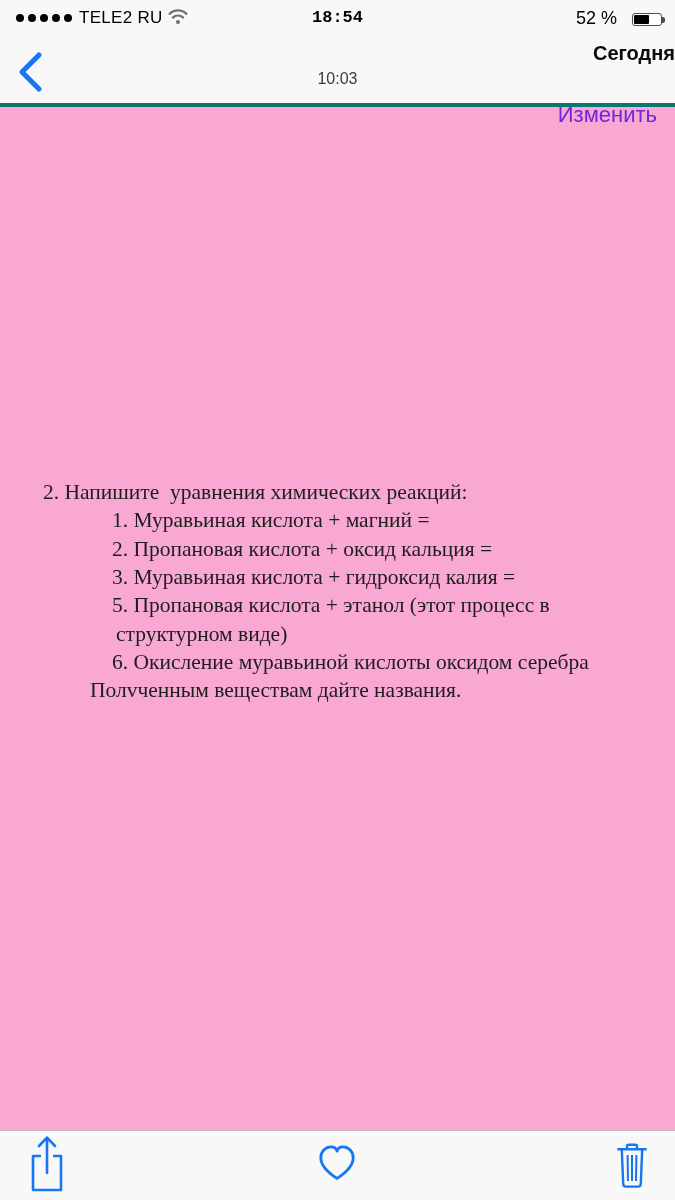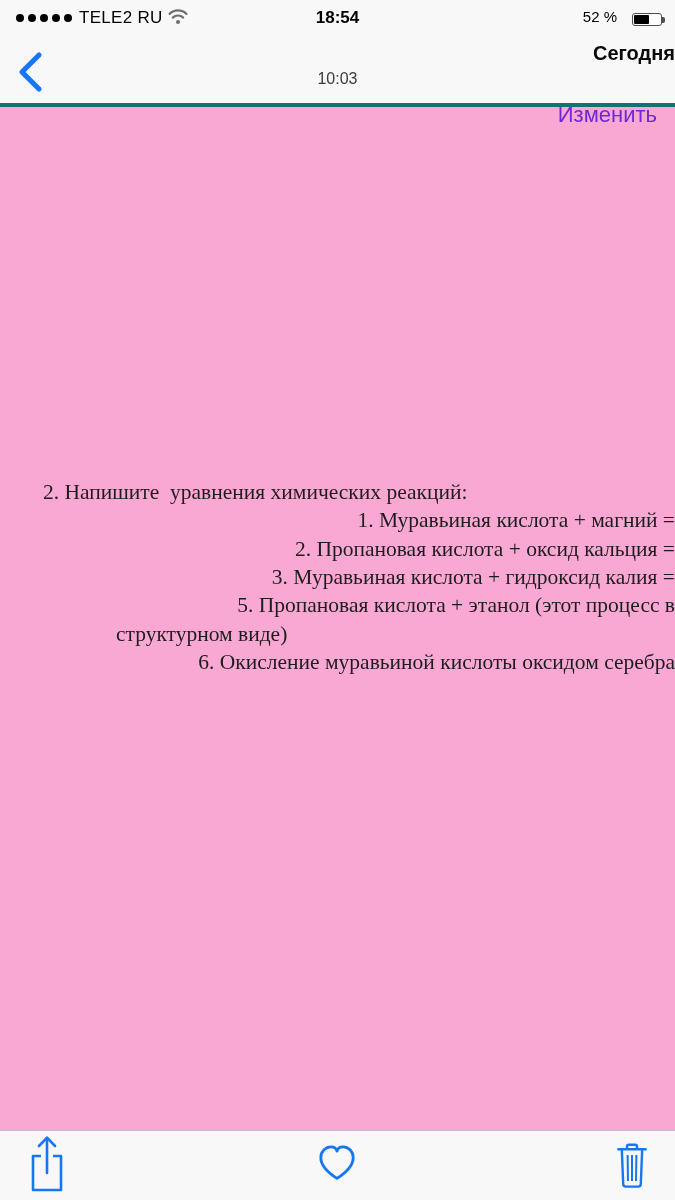--- a/index.html
+++ b/index.html
@@ -12,43 +12,43 @@
   .chrome-top{
     position:absolute;top:0;left:0;width:675px;height:103px;
     background:#f8f8f8;border-bottom:4px solid #0f766e;z-index:5;
   }
   .status-bar{position:absolute;top:0;left:0;width:100%;height:40px;}
   .signal-dots{position:absolute;left:16px;top:14px;display:flex;gap:4px;}
   .signal-dots .dot{width:8px;height:8px;border-radius:50%;background:#000;}
   .carrier{position:absolute;left:79px;top:8px;font-size:17px;color:#000;letter-spacing:.3px;}
   .wifi{position:absolute;left:168px;top:9px;}
   .status-time{position:absolute;left:0;top:8px;width:100%;text-align:center;
-    font-size:17px;font-weight:600;color:#000;}
-  .battery-percent{position:absolute;right:58px;top:8px;font-size:15px;color:#000;}
+    font-size:17px;font-weight:600;color:#000;font-family:Liberation Mono, monospace;}
+  .battery-percent{position:absolute;right:58px;top:8px;font-size:18px;color:#000;}
   .battery{position:absolute;right:13px;top:13px;width:30px;height:13px;
     border:1px solid #4d4d4d;border-radius:3px;box-sizing:border-box;background:#fff;}
   .battery .fill{position:absolute;left:1px;top:1px;bottom:1px;width:52%;background:#000;border-radius:1px;}
   .battery .tip{position:absolute;right:-4px;top:3px;width:3px;height:6px;background:#4d4d4d;
     border-radius:0 2px 2px 0;}
   
   .back-button{position:absolute;left:6px;top:44px;width:52px;height:56px;cursor:pointer;}
   .back-button svg{position:absolute;left:10px;top:7px;}
   .nav-title{position:absolute;top:42px;left:0;width:100%;text-align:right;
     font-size:20px;font-weight:600;color:#0a0a0a;}
   .nav-subtitle{position:absolute;top:70px;left:0;width:100%;text-align:center;
     font-size:16px;color:#3c3c3c;}
   .edit-button{position:absolute;right:18px;top:54px;font-size:22px;color:#6d28d9;cursor:pointer;margin-top:48px;}
   
   .photo-area{position:absolute;top:0;left:0;width:675px;height:1200px;background:#f9a8d4;}
   .photo-text{position:absolute;top:478px;left:0;width:675px;
     font-family:"Liberation Serif",serif;font-size:21.5px;line-height:28.35px;
     color:#1d1d1d;}
   .pl{white-space:pre;}
   .ind-a{padding-left:43px;}
-  .ind-b{padding-left:112px;text-align:right;}
+  .ind-b{padding-left:112px;}
   .ind-c{padding-left:116px;}
   .ind-d{padding-left:90px;}
   
   .toolbar{position:absolute;left:0;bottom:0;width:675px;height:69px;
     background:#f8f8f8;border-top:1px solid #bfbfbf;z-index:5;box-sizing:content-box;}
   .tb-btn{position:absolute;cursor:pointer;}
   .tb-btn svg{display:block;}
   .share-button{left:28px;top:2px;}
   .favorite-button{left:316px;top:11px;}
   .delete-button{right:24px;top:10px;}
@@ -61,20 +61,21 @@
 
   <div class="photo-area">
     <div class="photo-text">
       <div class="pl ind-a">2. Напишите  уравнения химических реакций:</div>
       <div class="pl ind-b">1. Муравьиная кислота + магний =</div>
       <div class="pl ind-b">2. Пропановая кислота + оксид кальция =</div>
       <div class="pl ind-b">3. Муравьиная кислота + гидроксид калия =</div>
       <div class="pl ind-b">5. Пропановая кислота + этанол (этот процесс в</div>
       <div class="pl ind-c">структурном виде)</div>
       <div class="pl ind-b">6. Окисление муравьиной кислоты оксидом серебра</div>
+      <div class="pl ind-d">Полvченным веществам дайте названия.</div>
     </div>
   </div>
 
   <div class="chrome-top">
     <div class="status-bar">
       <div class="signal-dots">
         <span class="dot"></span>
           <span class="dot"></span>
           <span class="dot"></span>
           <span class="dot"></span>

